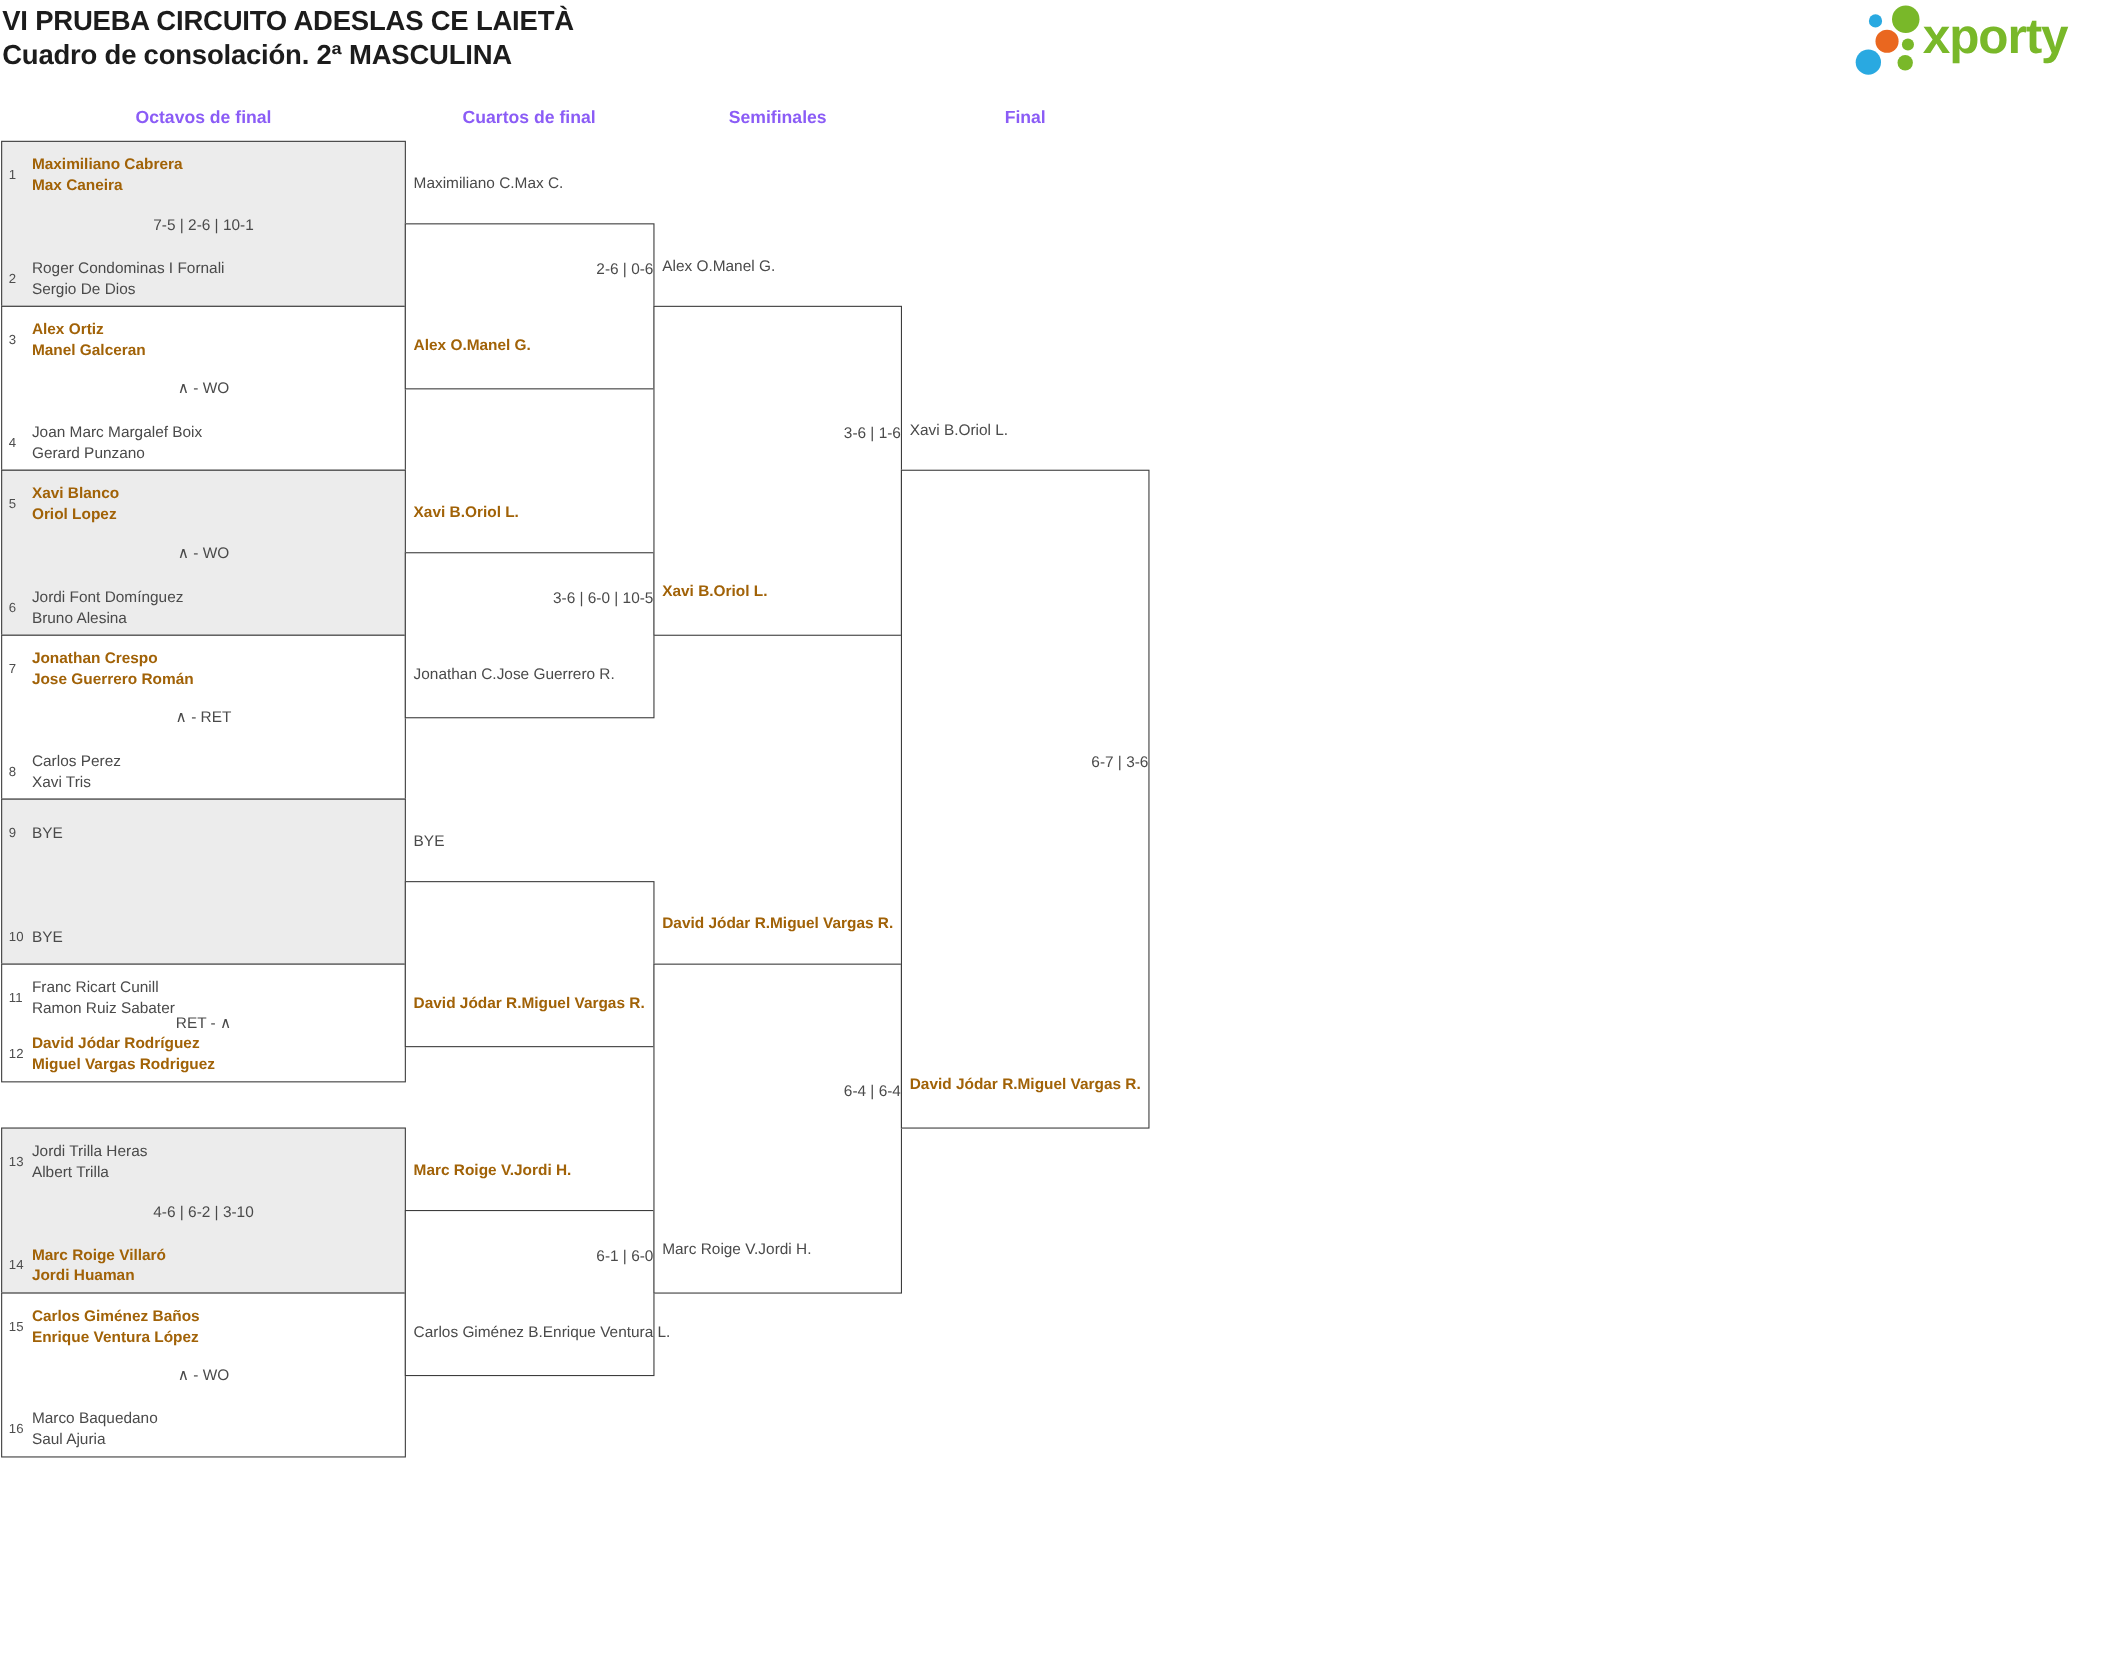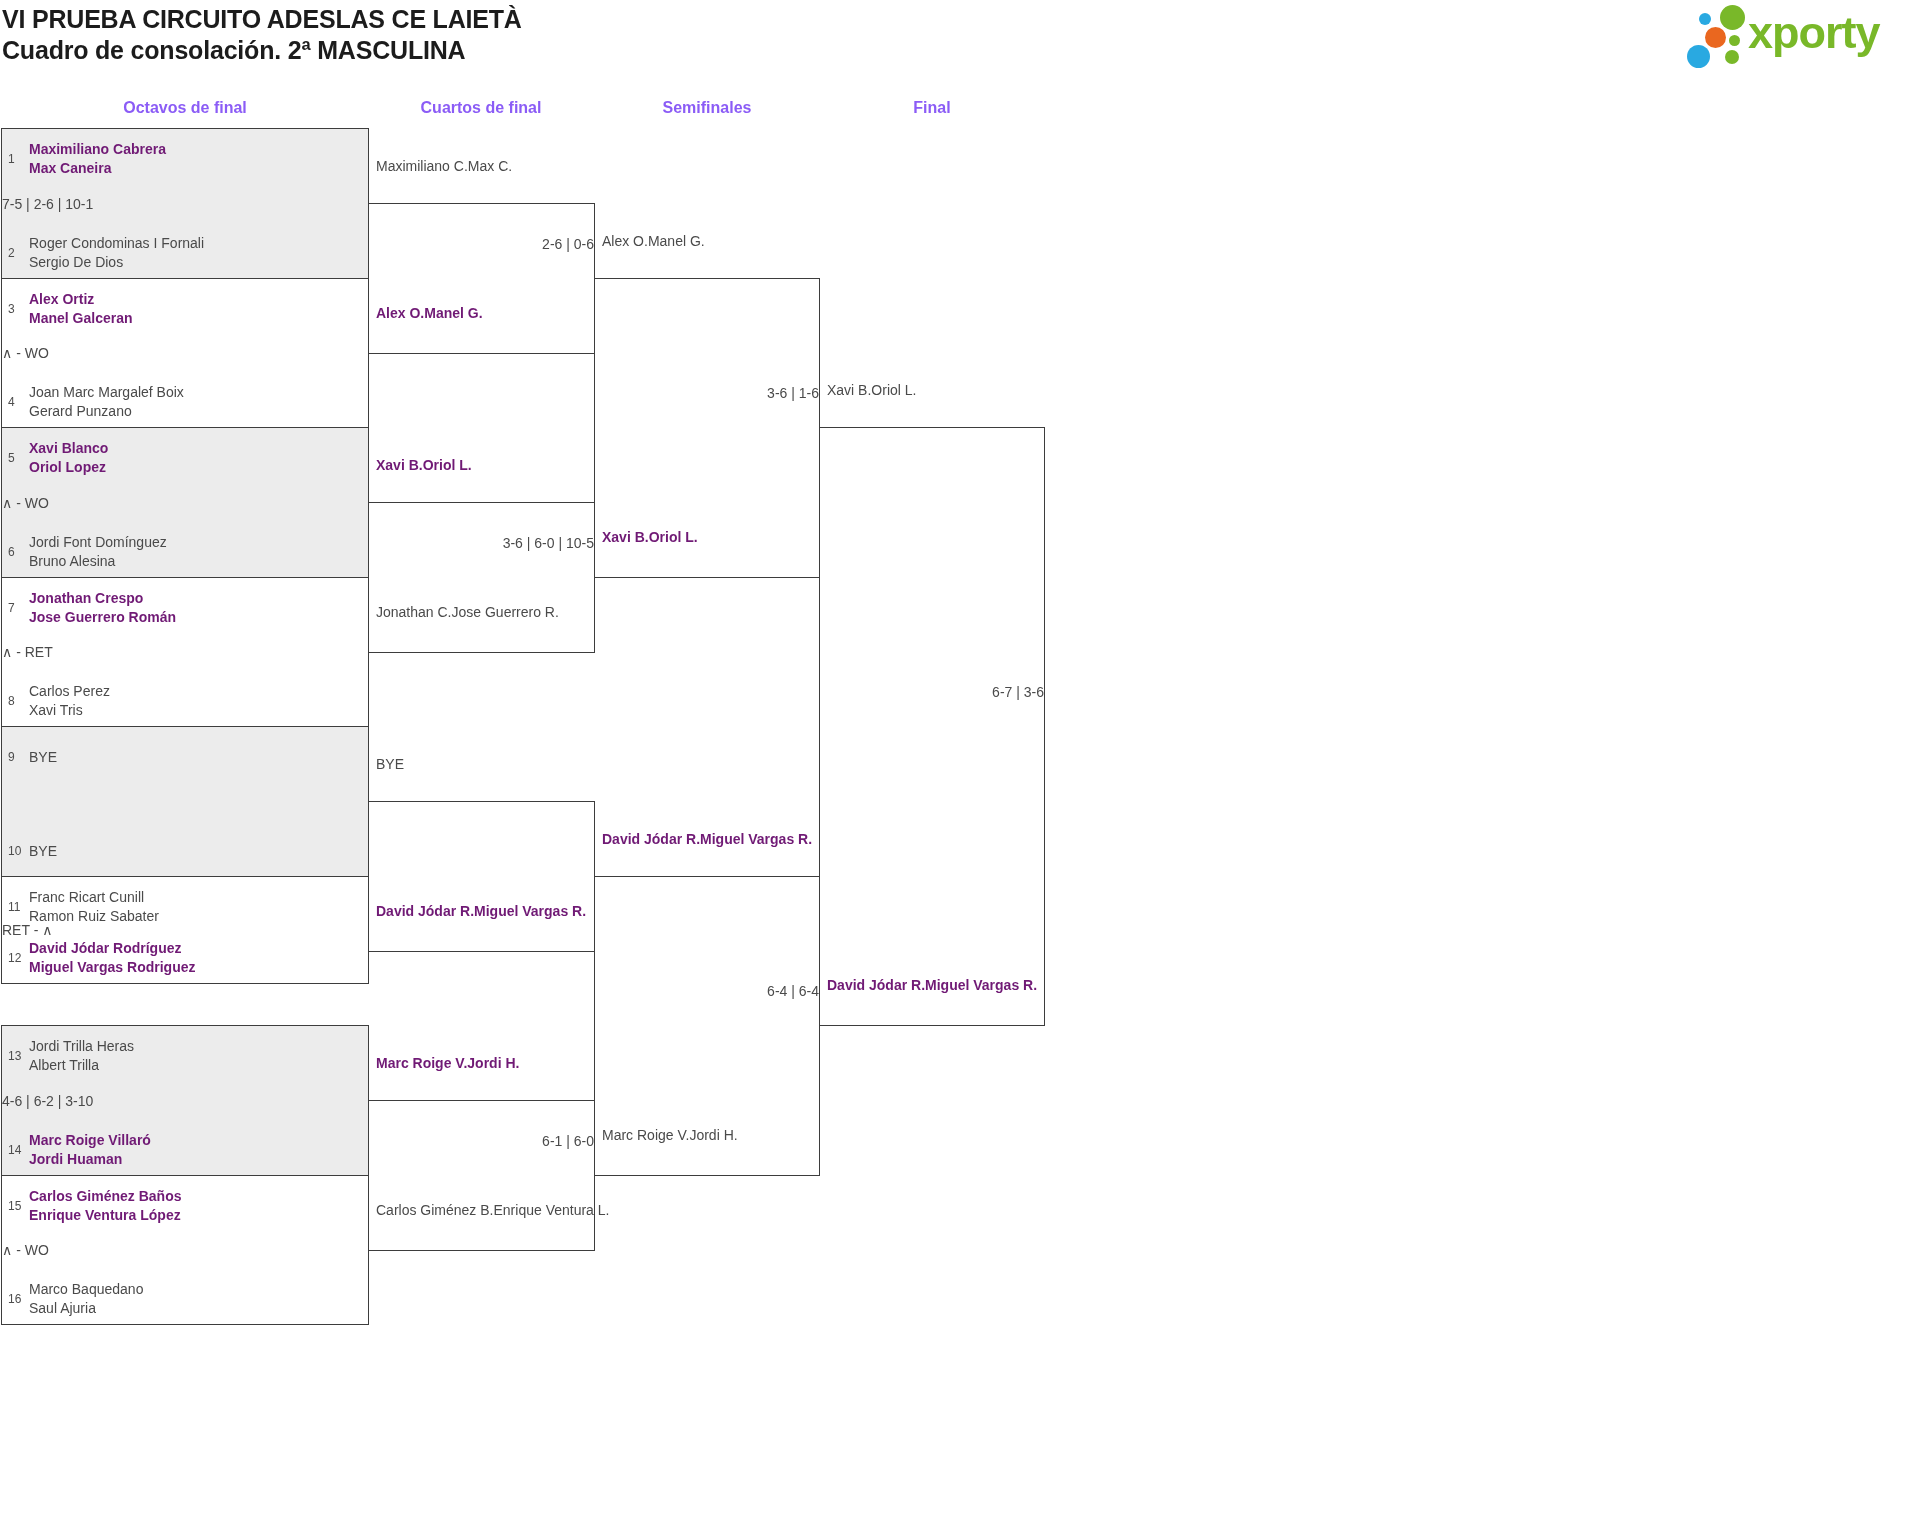--- a/index.html
+++ b/index.html
@@ -24,31 +24,31 @@
   .mbox.shaded{background:#ececec;}
 
   
   .slot{position:absolute;left:6px;right:6px;display:flex;align-items:center;}
   .slot.t1{top:10px;height:40px;}
   .slot.t2{bottom:5px;height:40px;}
   .seed{flex:none;width:15px;font-size:12px;color:#4d4d4d;}
   .names{margin-left:6px;display:flex;flex-direction:column;justify-content:center;min-height:38px;
          font-size:14px;line-height:19px;color:#4a4a4a;white-space:nowrap;}
   .mscore{position:absolute;left:0;right:0;top:50%;transform:translateY(-50%);
-          font-size:14px;color:#4a4a4a;white-space:nowrap;}
+          text-align:center;font-size:14px;color:#4a4a4a;white-space:nowrap;}
 
   
   .entrant{position:absolute;left:7px;display:flex;flex-direction:row;justify-content:center;
            min-height:40px;font-size:14px;line-height:20px;color:#4a4a4a;white-space:nowrap;}
   .entrant.above{bottom:calc(100% + 8px);}
   .entrant.inside{bottom:10px;}
   .wscore{position:absolute;left:0;right:0;top:calc(50% - 35px);transform:translateY(-50%);
           text-align:right;font-size:14px;color:#4a4a4a;white-space:nowrap;}
 
-  .winner{font-weight:700;color:#701a75;justify-content:flex-end;}
+  .winner{font-weight:700;color:#a16207;justify-content:flex-end;}
   .ln{min-height:0;}
 </style>
 </head>
 <body>
 
 <div class="page">
 
   <div class="title">
     <div class="t1">VI PRUEBA CIRCUITO ADESLAS CE LAIETÀ</div>
     <div class="t2">Cuadro de consolación. 2ª MASCULINA</div>

